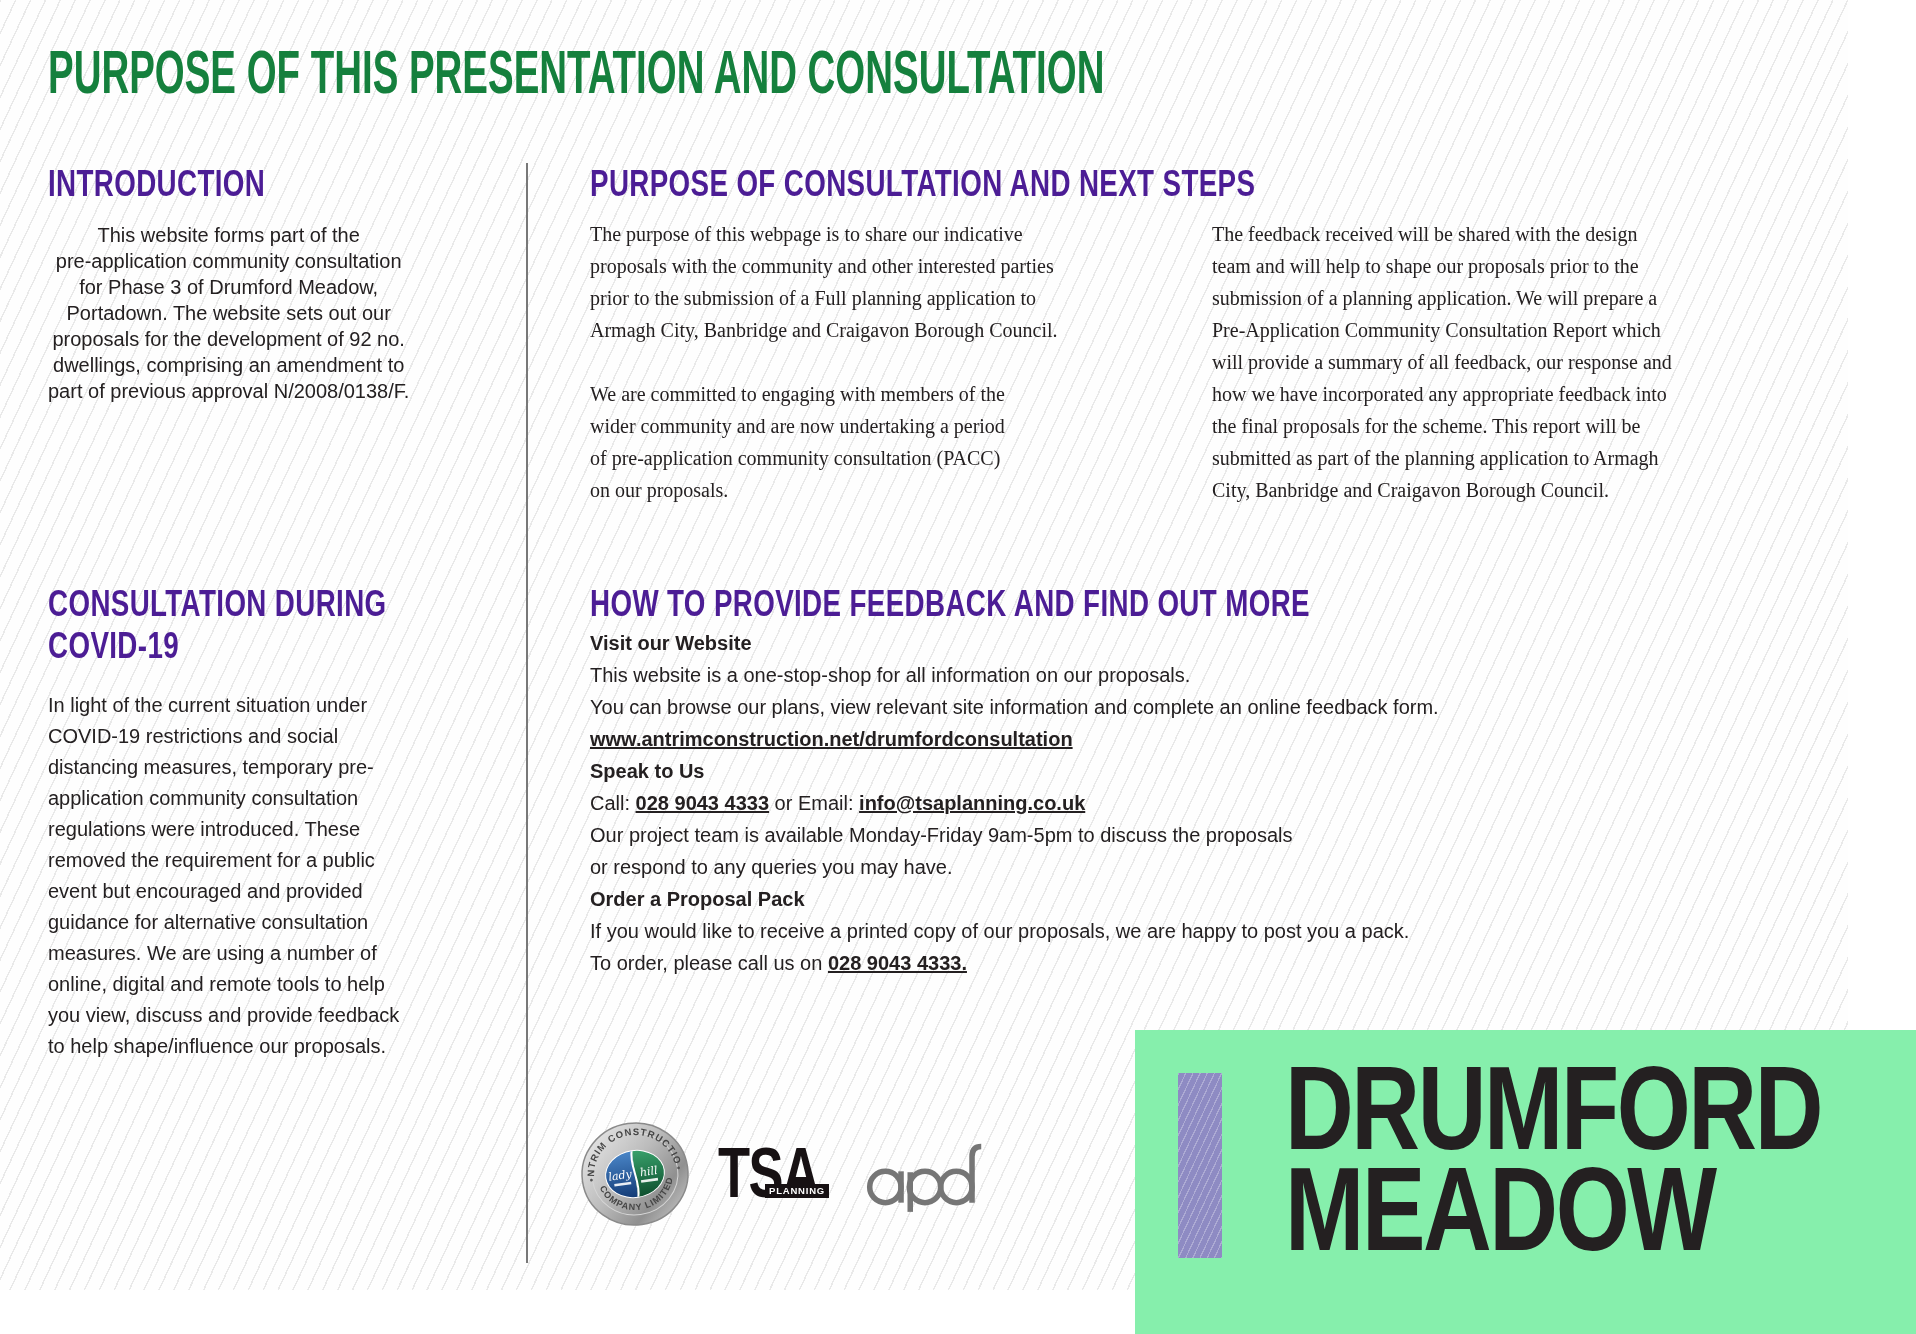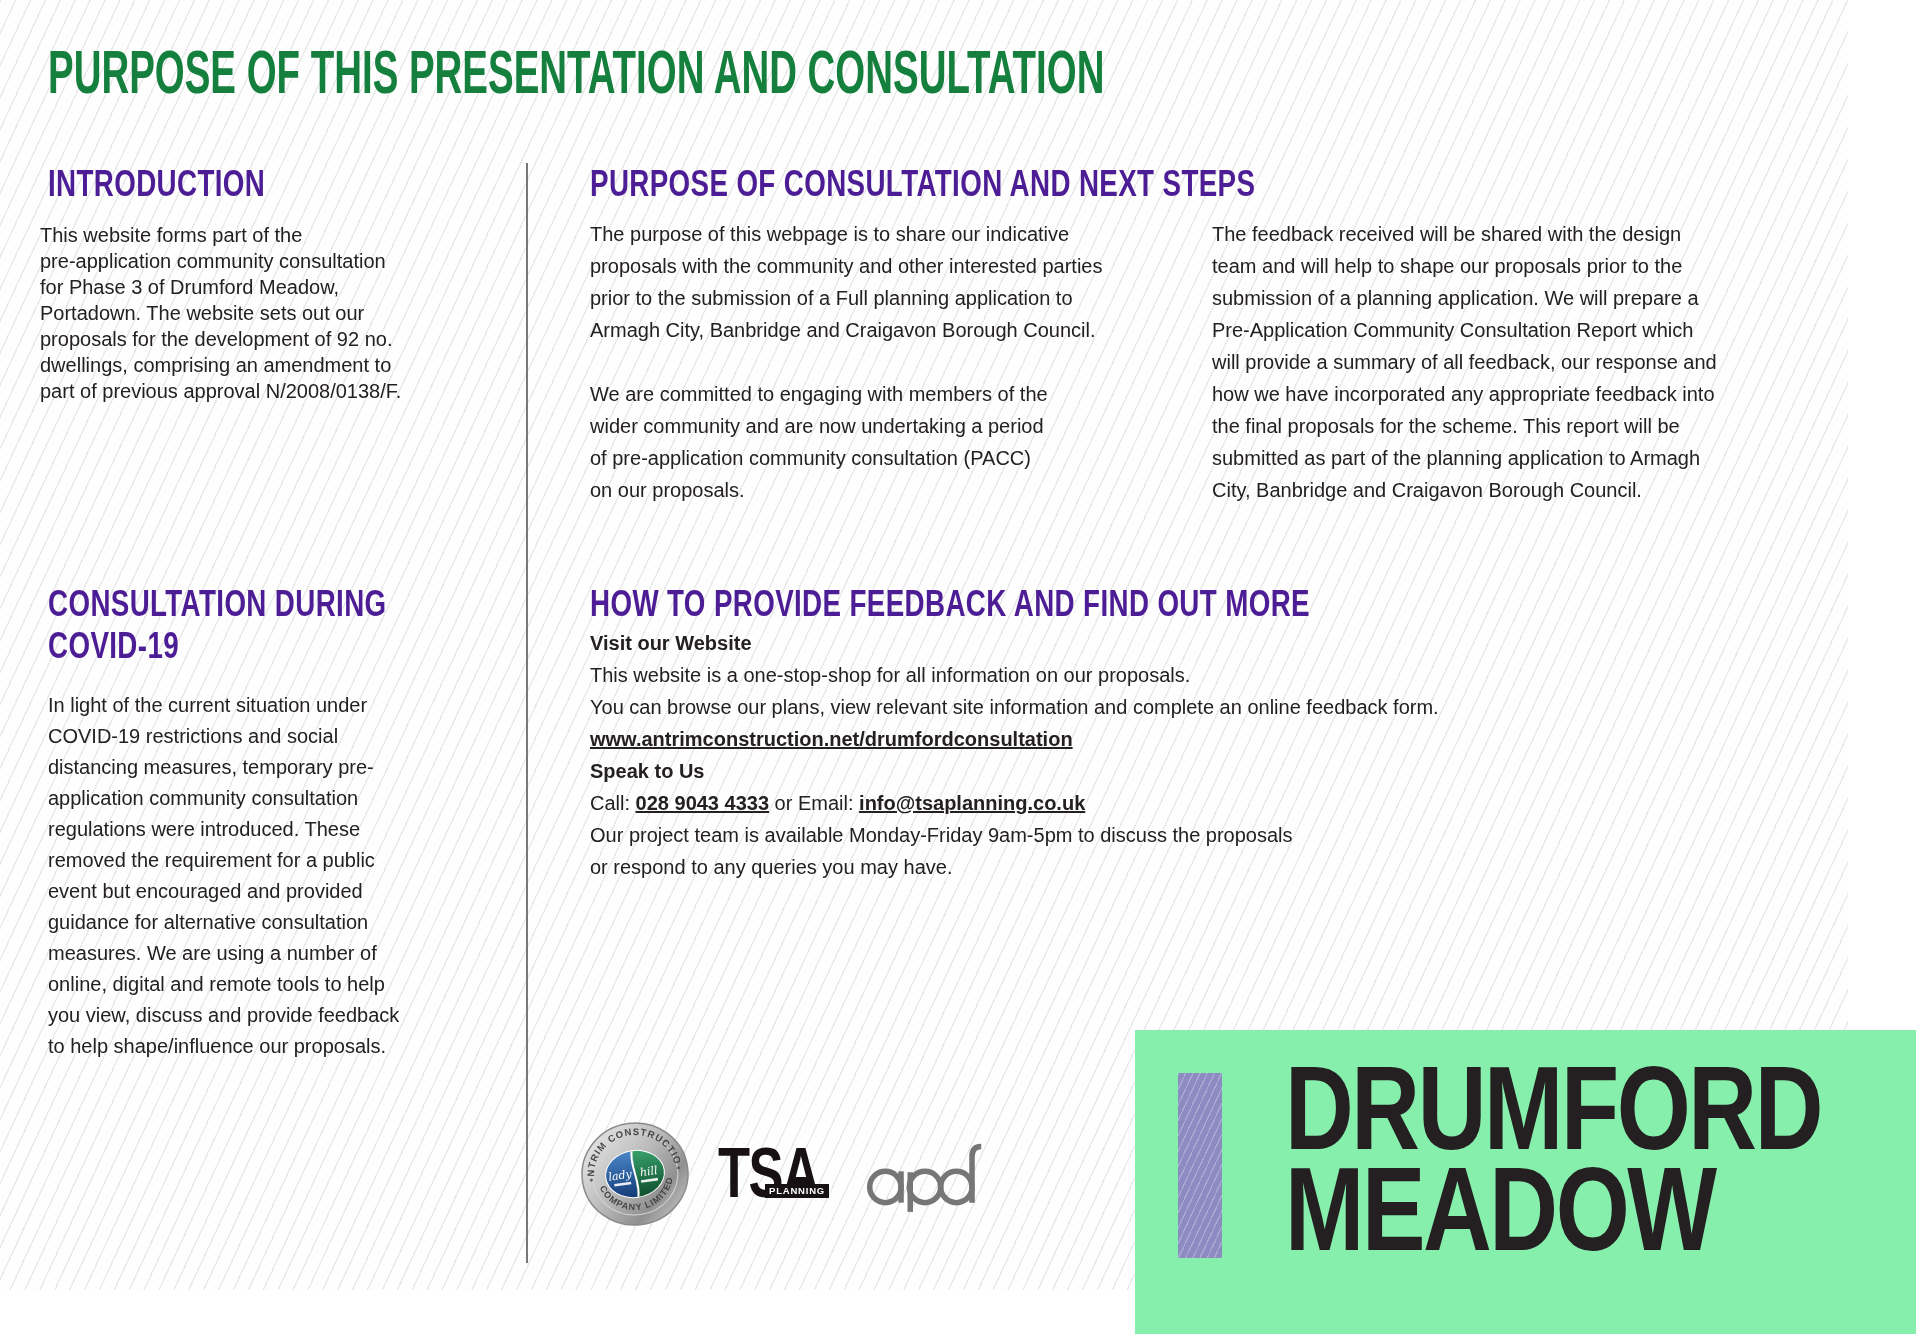--- a/index.html
+++ b/index.html
@@ -21,23 +21,23 @@
   }
   .section-heading{
     position:absolute;font-size:37px;line-height:42px;font-weight:bold;color:#4c1d95;
     white-space:nowrap;letter-spacing:.5px;
   }
   .h-intro{left:48px;top:163px;}
   .h-purpose{left:590px;top:163px;}
   .h-covid{left:48px;top:583px;}
   .h-feedback{left:590px;top:583px;}
   .body-text{font-size:20px;color:#242021;}
-  .intro-text{position:absolute;left:40px;top:222px;line-height:26px;}
+  .intro-text{position:absolute;left:48px;top:222px;line-height:26px;text-align:center;}
   .covid-text{position:absolute;left:48px;top:690px;line-height:31px;}
-  .purpose-col{position:absolute;top:218px;line-height:32px;}
+  .purpose-col{position:absolute;top:218px;line-height:32px;font-family:Liberation Serif, serif;}
   .purpose-col1{left:590px;}
   .purpose-col2{left:1212px;}
   .pblock{margin:0 0 32px 0;}
   .pblock:last-child{margin-bottom:0;}
   .feedback-content{position:absolute;left:590px;top:627px;line-height:32px;}
   .fb-group{}
   .fb-group:first-child{margin-top:0;}
   .fb-title{font-weight:bold;}
   .b{font-weight:bold;text-decoration:underline;}
   .divider{position:absolute;left:526px;top:163px;width:2px;height:1100px;background:#787878;}
@@ -146,20 +146,25 @@
         <div class="fb-title">Visit our Website</div>
         <div><span>This website is a one-stop-shop for all information on our proposals.</span></div>
         <div><span>You can browse our plans, view relevant site information and complete an online feedback form.</span></div>
         <div><span class="b">www.antrimconstruction.net/drumfordconsultation</span></div>
       </div>
       <div class="fb-group">
         <div class="fb-title">Speak to Us</div>
         <div><span>Call: </span><span class="b">028 9043 4333</span><span> or Email: </span><span class="b">info@tsaplanning.co.uk</span></div>
         <div><span>Our project team is available Monday-Friday 9am-5pm to discuss the proposals</span></div>
         <div><span>or respond to any queries you may have.</span></div>
+      </div>
+      <div class="fb-group">
+        <div class="fb-title">Order a Proposal Pack</div>
+        <div><span>If you would like to receive a printed copy of our proposals, we are happy to post you a pack.</span></div>
+        <div><span>To order, please call us on </span><span class="b">028 9043 4333.</span></div>
       </div>
     </div>
 
   <svg class="antrim-logo" viewBox="0 0 110 112" xmlns="http://www.w3.org/2000/svg">
     <defs>
       <linearGradient id="silv" x1="0" y1="0" x2="1" y2="1">
         <stop offset="0" stop-color="#f0f0f0"></stop>
           <stop offset=".45" stop-color="#bcbcbc"></stop>
         <stop offset=".72" stop-color="#909090"></stop>
           <stop offset="1" stop-color="#d8d8d8"></stop>

